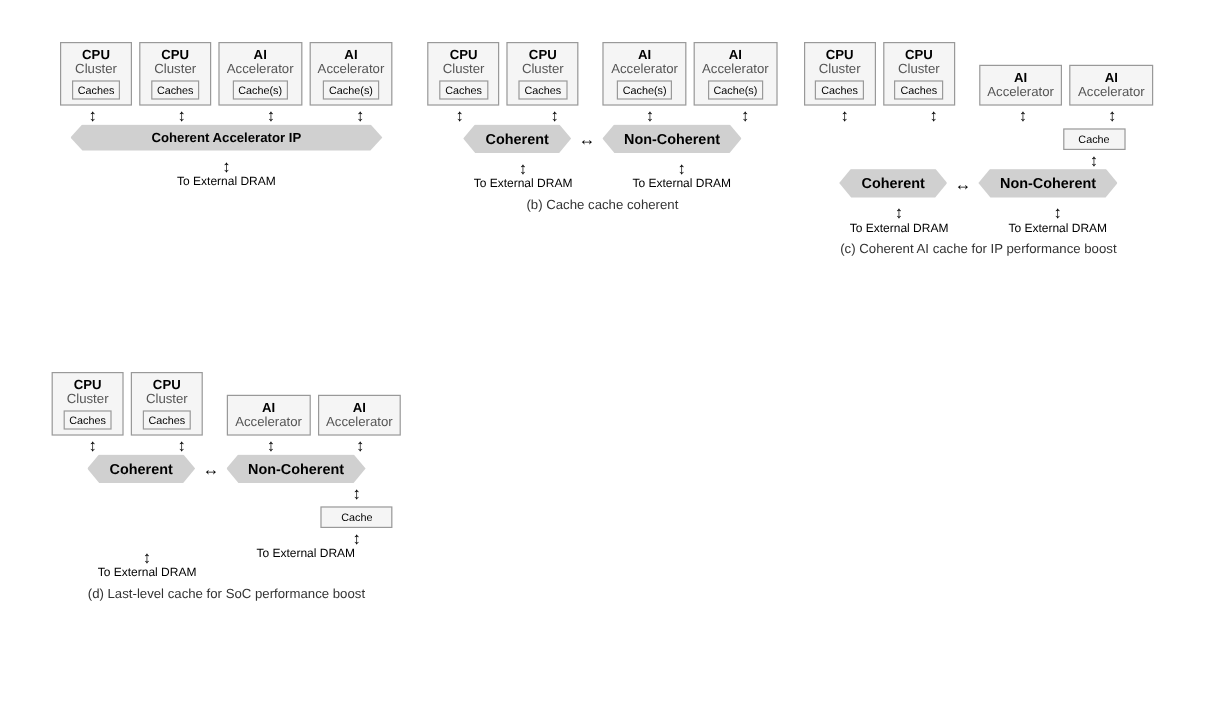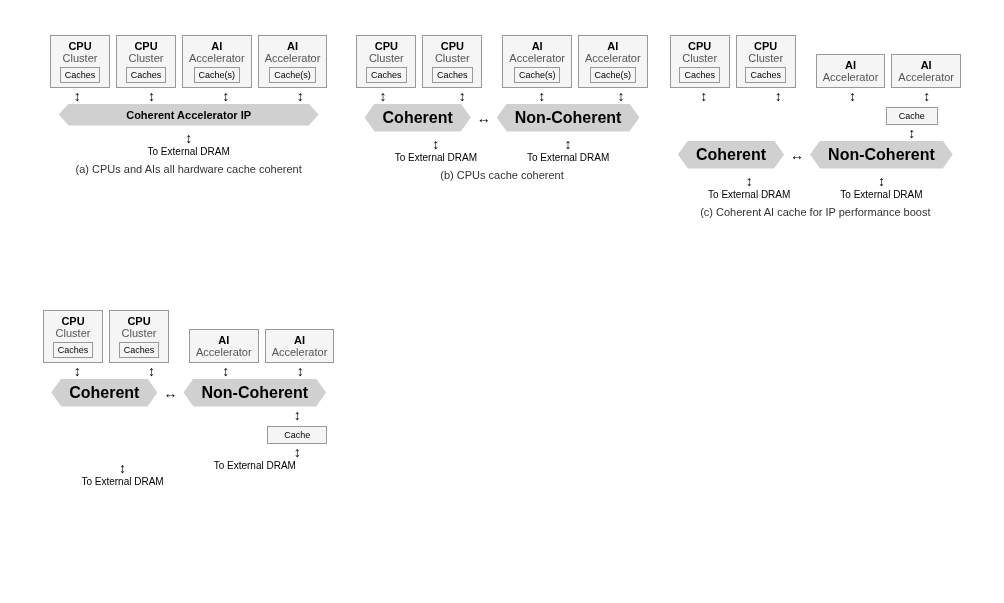--- a/index.html
+++ b/index.html
@@ -74,21 +74,21 @@
       padding: 5px 20px;
       font-size: 11px;
       font-weight: bold;
       text-align: center;
       clip-path: polygon(10px 0%, calc(100% - 10px) 0%, 100% 50%, calc(100% - 10px) 100%, 10px 100%, 0% 50%);
       min-width: 120px;
     }
     .banner-small {
       min-width: 90px;
       padding: 5px 18px;
-      font-size: 16px;
+      font-size: 12px;
     }
   </style>
 </head>
 <body>
 
 <div class="main-container">
 
   <div class="diagram">
     <div class="components-row">
       <div class="component-box">
@@ -116,21 +116,20 @@
       <span style="font-size:14px;">↕</span>
       <span style="font-size:14px;">↕</span>
       <span style="font-size:14px;">↕</span>
       <span style="font-size:14px;">↕</span>
     </div>
     <div class="banner" style="width:260px;">Coherent Accelerator IP</div>
     <div style="display:flex;flex-direction:column;align-items:center;margin-top:4px;">
       <span style="font-size:14px;">↕</span>
       <span style="font-size:10px;">To External DRAM</span>
     </div>
-    <div class="diagram-caption">(a) CPUs and AIs all hardware cache coherent</div>
   </div>
 
   <div class="diagram">
     <div style="display:flex;flex-direction:row;gap:20px;align-items:flex-end;">
       <div style="display:flex;flex-direction:row;gap:6px;">
         <div class="component-box">
           <div class="component-title">CPU</div>
           <div class="component-subtitle">Cluster</div>
           <div class="cache-box">Caches</div>
         </div>
@@ -167,21 +166,21 @@
     <div style="display:flex;flex-direction:row;gap:50px;margin-top:4px;">
       <div style="display:flex;flex-direction:column;align-items:center;">
         <span style="font-size:14px;">↕</span>
         <span style="font-size:10px;">To External DRAM</span>
       </div>
       <div style="display:flex;flex-direction:column;align-items:center;">
         <span style="font-size:14px;">↕</span>
         <span style="font-size:10px;">To External DRAM</span>
       </div>
     </div>
-    <div class="diagram-caption">(b) CPUs cache coherent</div>
+    <div class="diagram-caption">(b) Cache cache coherent</div>
   </div>
 
   <div class="diagram">
     <div style="display:flex;flex-direction:row;gap:20px;align-items:flex-end;">
       <div style="display:flex;flex-direction:row;gap:6px;">
         <div class="component-box">
           <div class="component-title">CPU</div>
           <div class="component-subtitle">Cluster</div>
           <div class="cache-box">Caches</div>
         </div>
@@ -281,15 +280,16 @@
     </div>
     <div style="display:flex;flex-direction:row;gap:50px;margin-top:0px;">
       <div style="display:flex;flex-direction:column;align-items:center;">
         <span style="font-size:14px;">↕</span>
         <span style="font-size:10px;">To External DRAM</span>
       </div>
       <div style="display:flex;flex-direction:column;align-items:center;">
         <span style="font-size:10px;">To External DRAM</span>
       </div>
     </div>
+    <div class="diagram-caption">(d) Last-level cache for SoC performance boost</div>
   </div>
 
 </div>
 
 </body></html>

